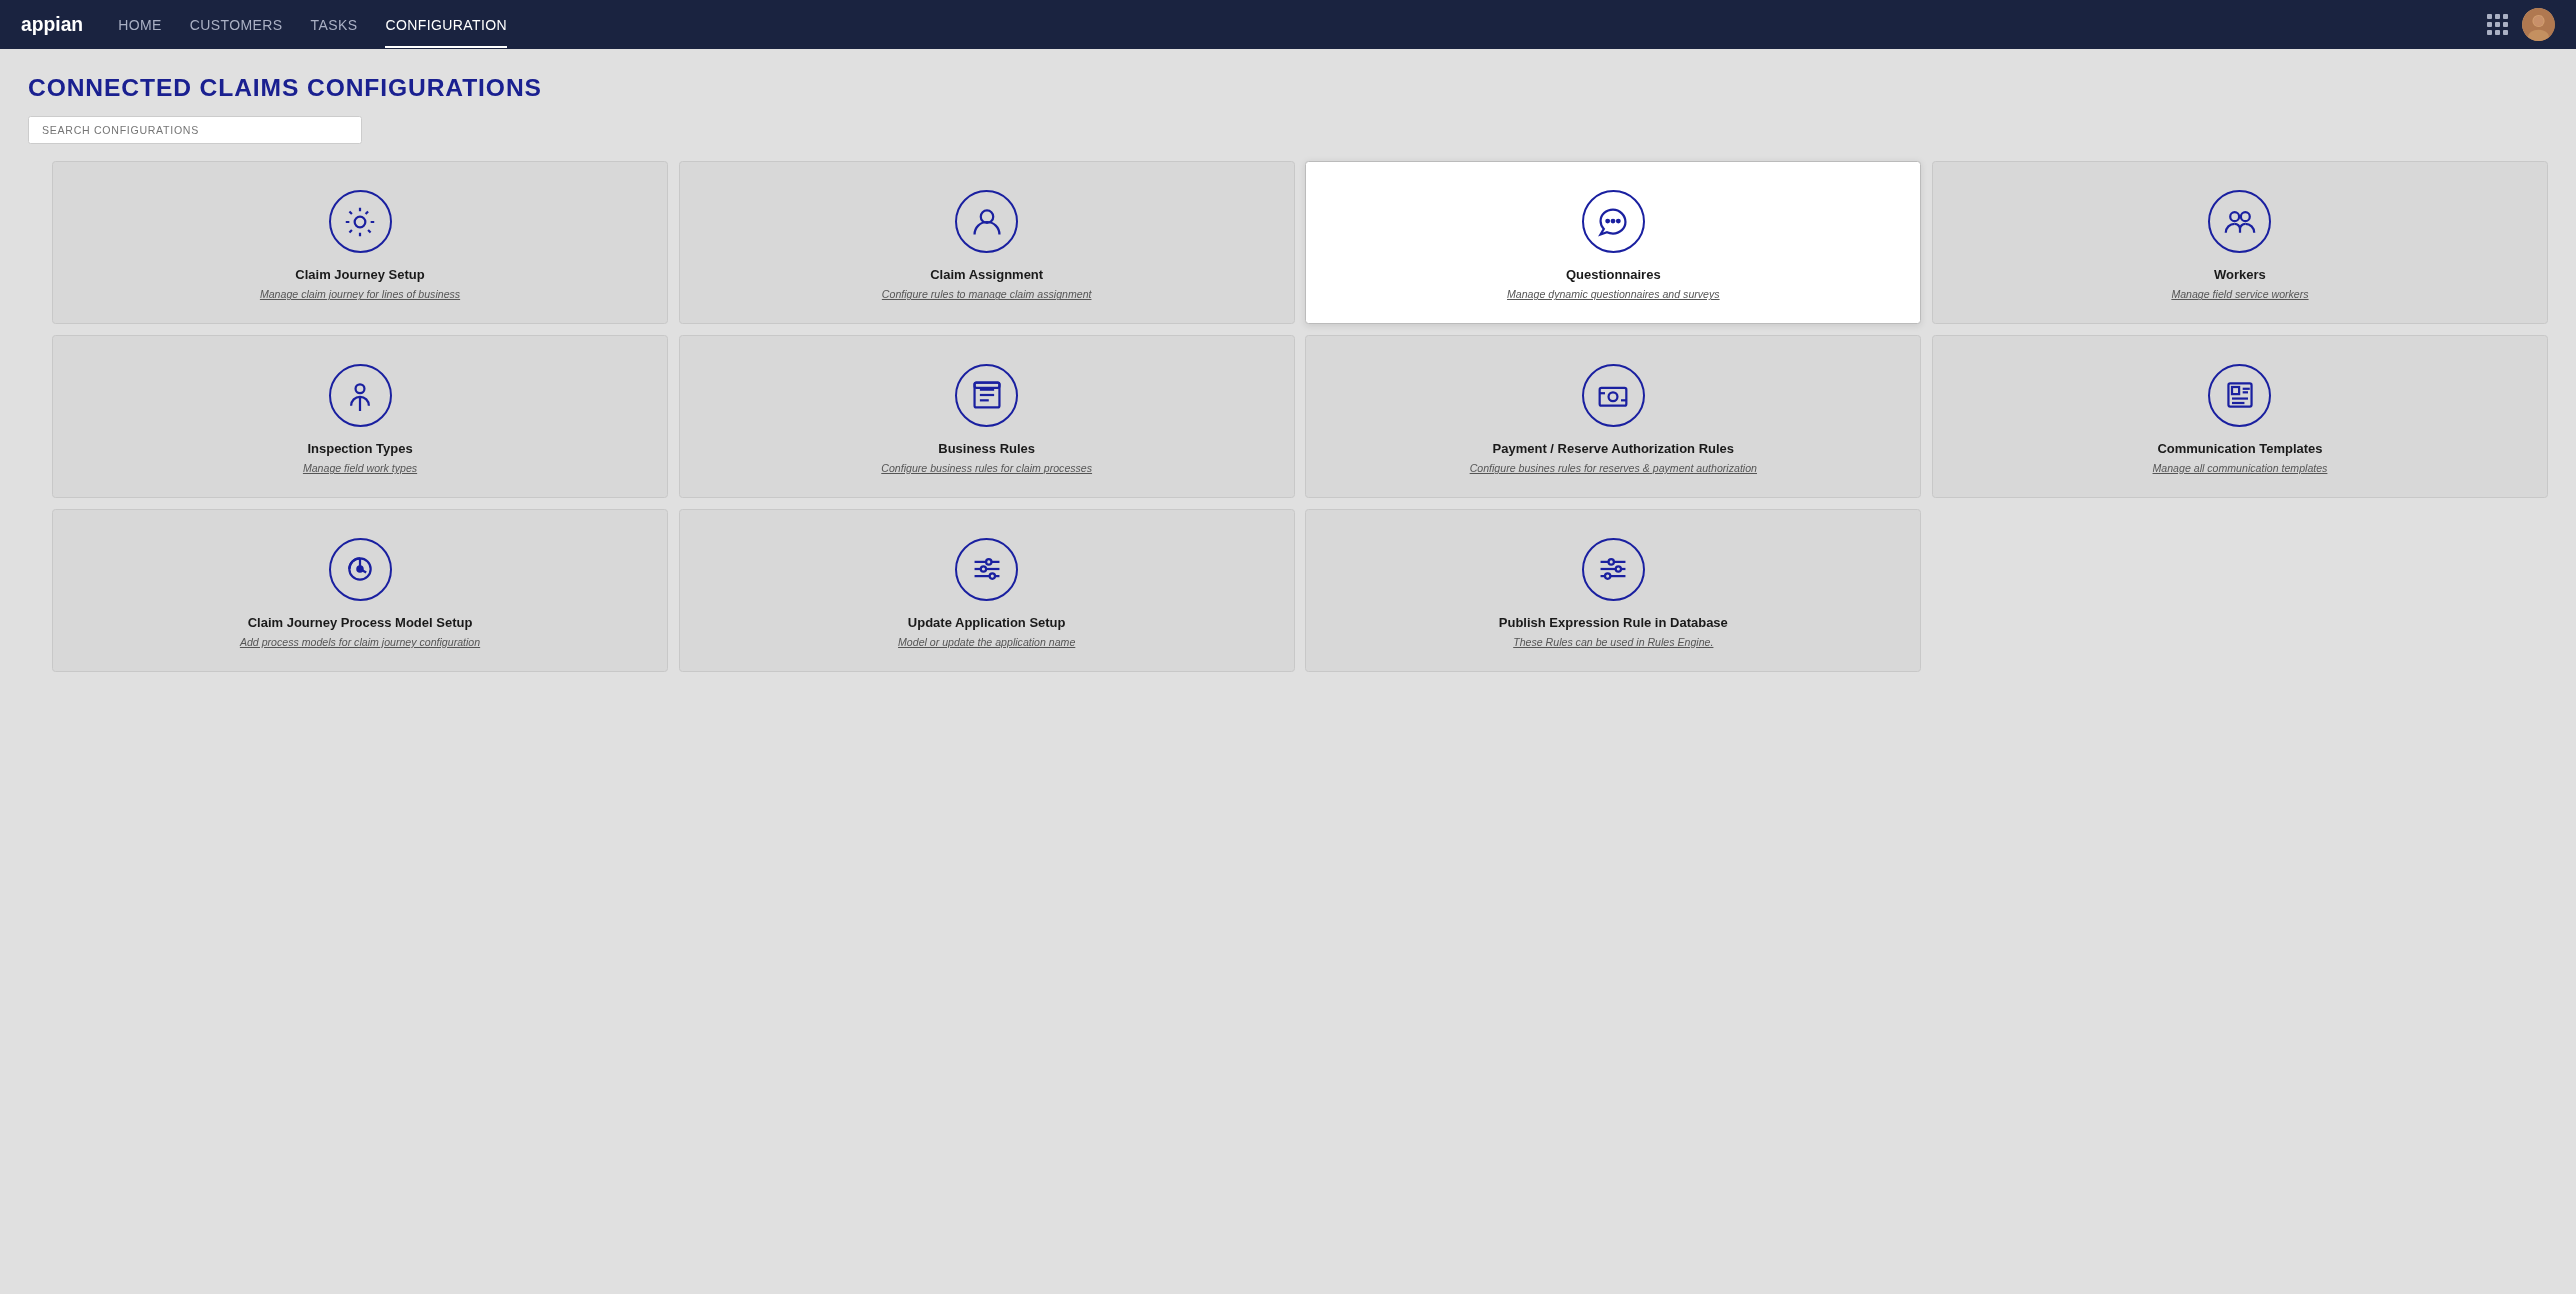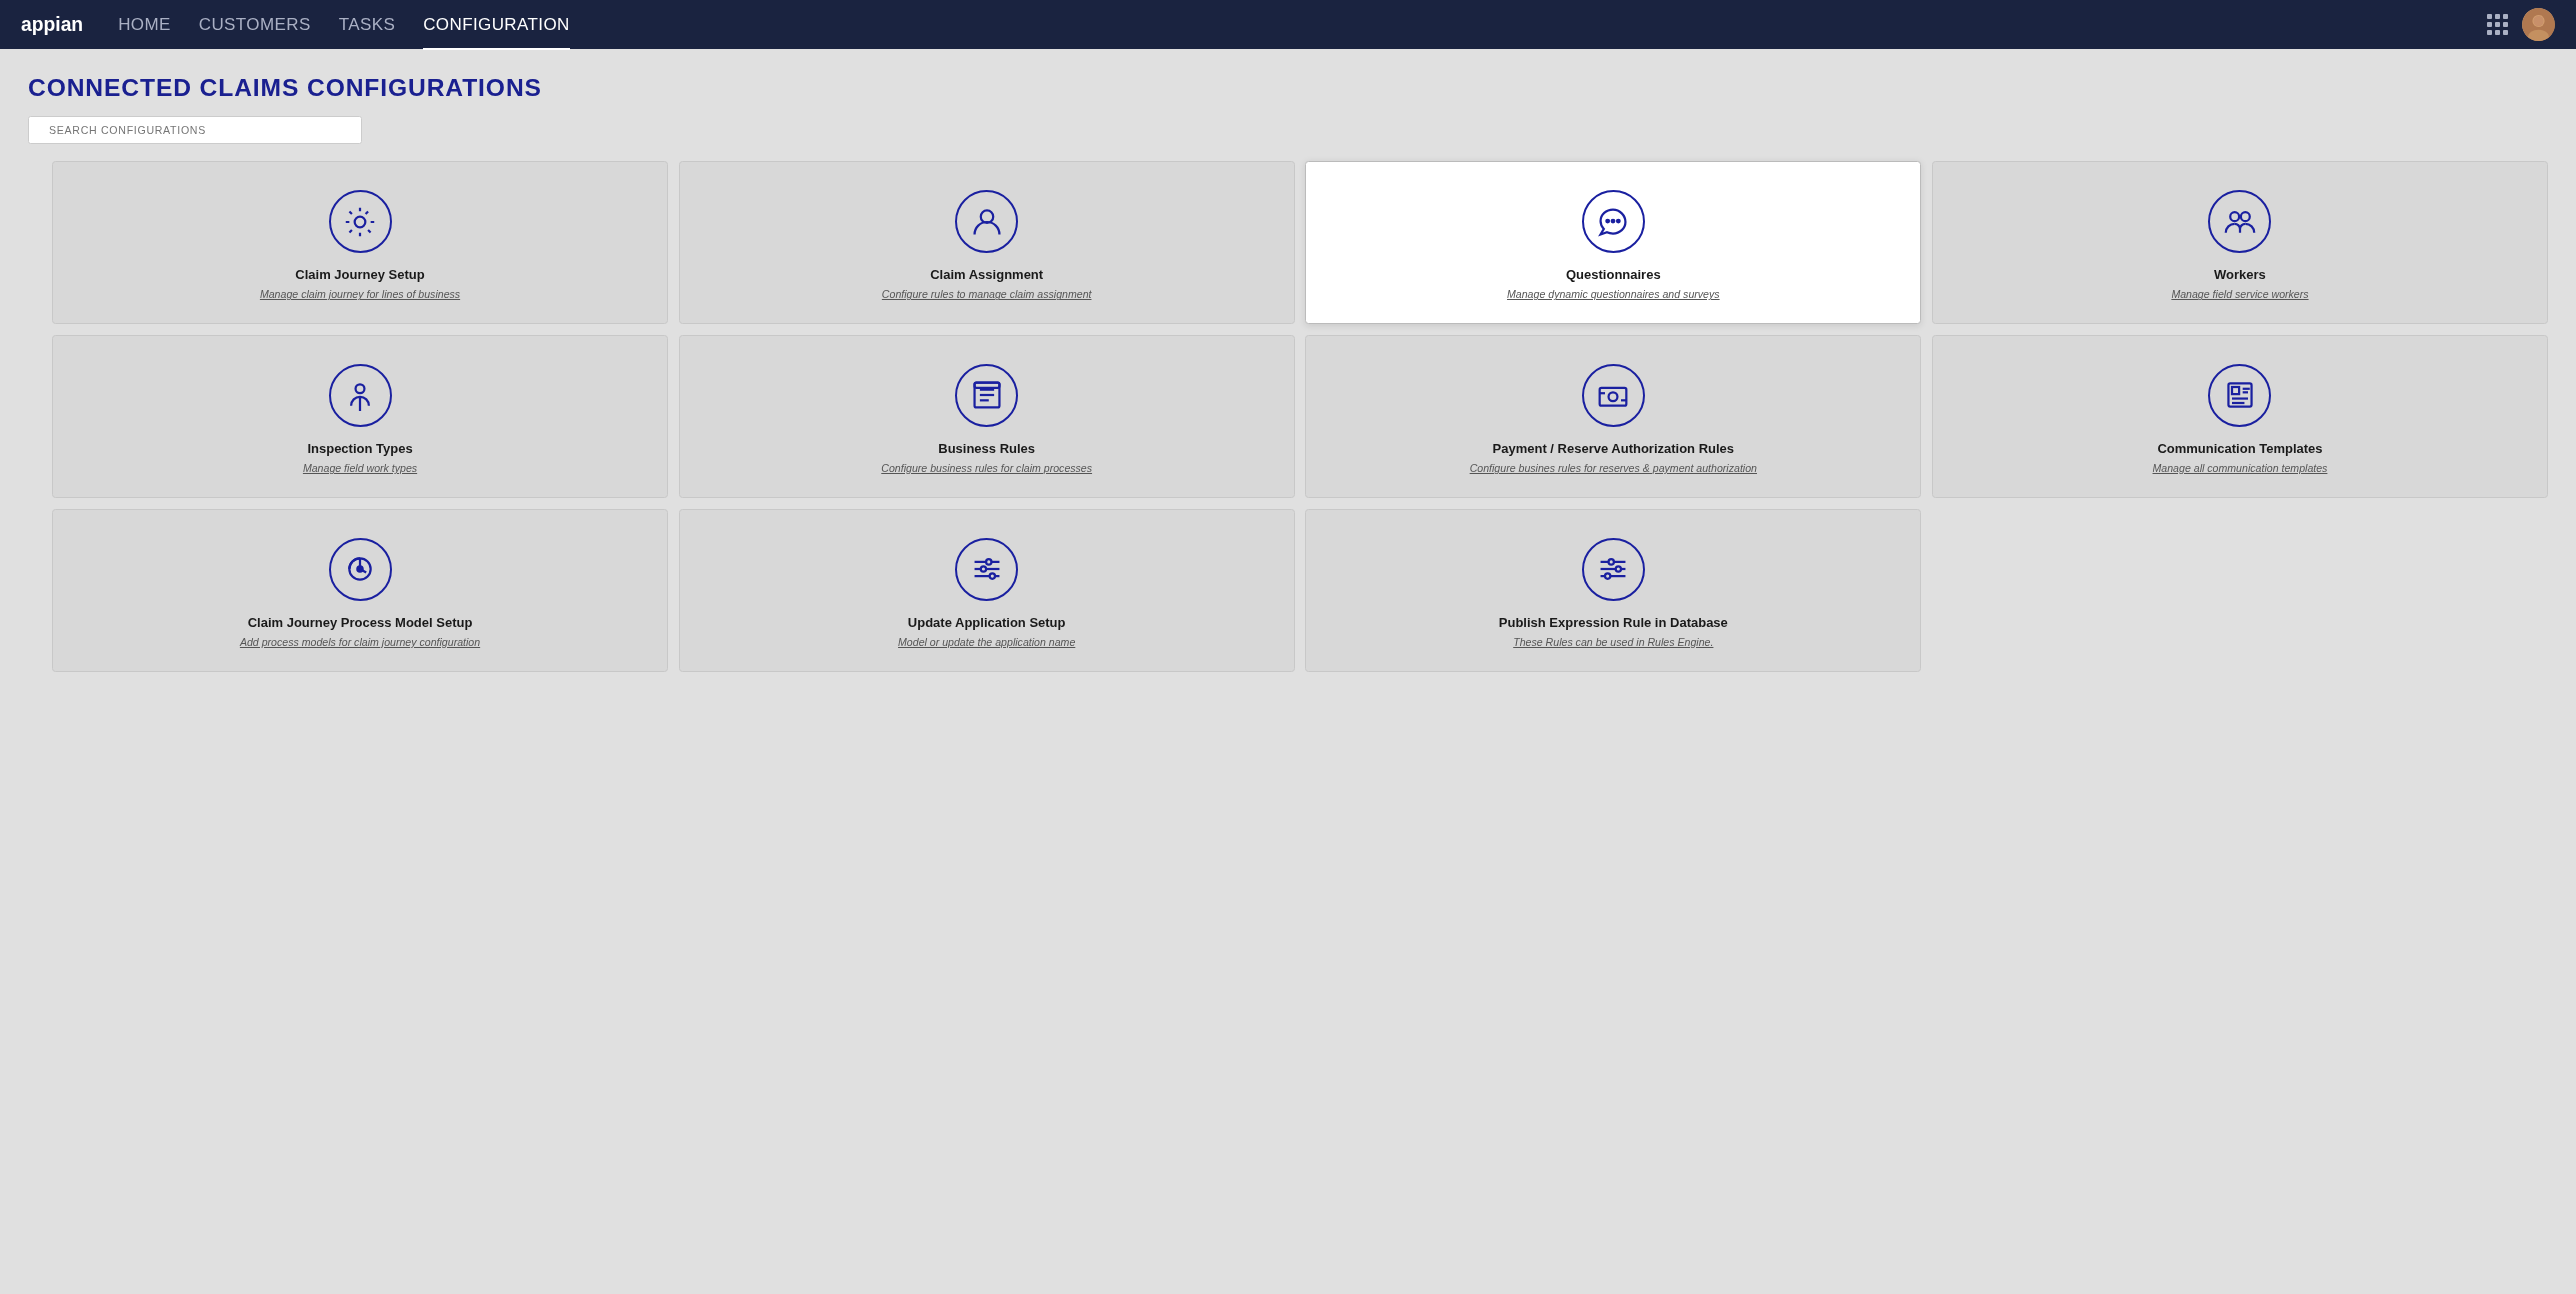--- a/index.html
+++ b/index.html
@@ -23,21 +23,21 @@
     .logo-appian { color: white; font-size: 19.3px; font-weight: 900; }
     .nav-links {
       display: flex;
       align-items: center;
       gap: 28px;
       flex: 1;
     }
     .nav-link {
       color: #aab0c4;
       text-decoration: none;
-      font-size: 17px;
+      font-size: 14px;
       font-weight: 500;
       letter-spacing: 0.4px;
       cursor: pointer;
       padding: 16px 0;
     }
     .nav-link.active {
       color: white;
       border-bottom: 2.6px solid white;
       padding-bottom: 13px;
     }
@@ -90,21 +90,21 @@
     .page-title {
       color: #1a2090;
       font-size: 24.6px;
       font-weight: 700;
       letter-spacing: 0.9px;
       margin-bottom: 14px;
       text-transform: uppercase;
     }
     .search-box {
       width: 334px;
-      padding: 7px 20px;
+      padding: 7px 13px;
       border: 0.9px solid #ccc;
       border-radius: 2.6px;
       font-size: 10.6px;
       color: #aaa;
       letter-spacing: 0.7px;
       background: white;
       margin-bottom: 17.6px;
       outline: none;
     }
 

